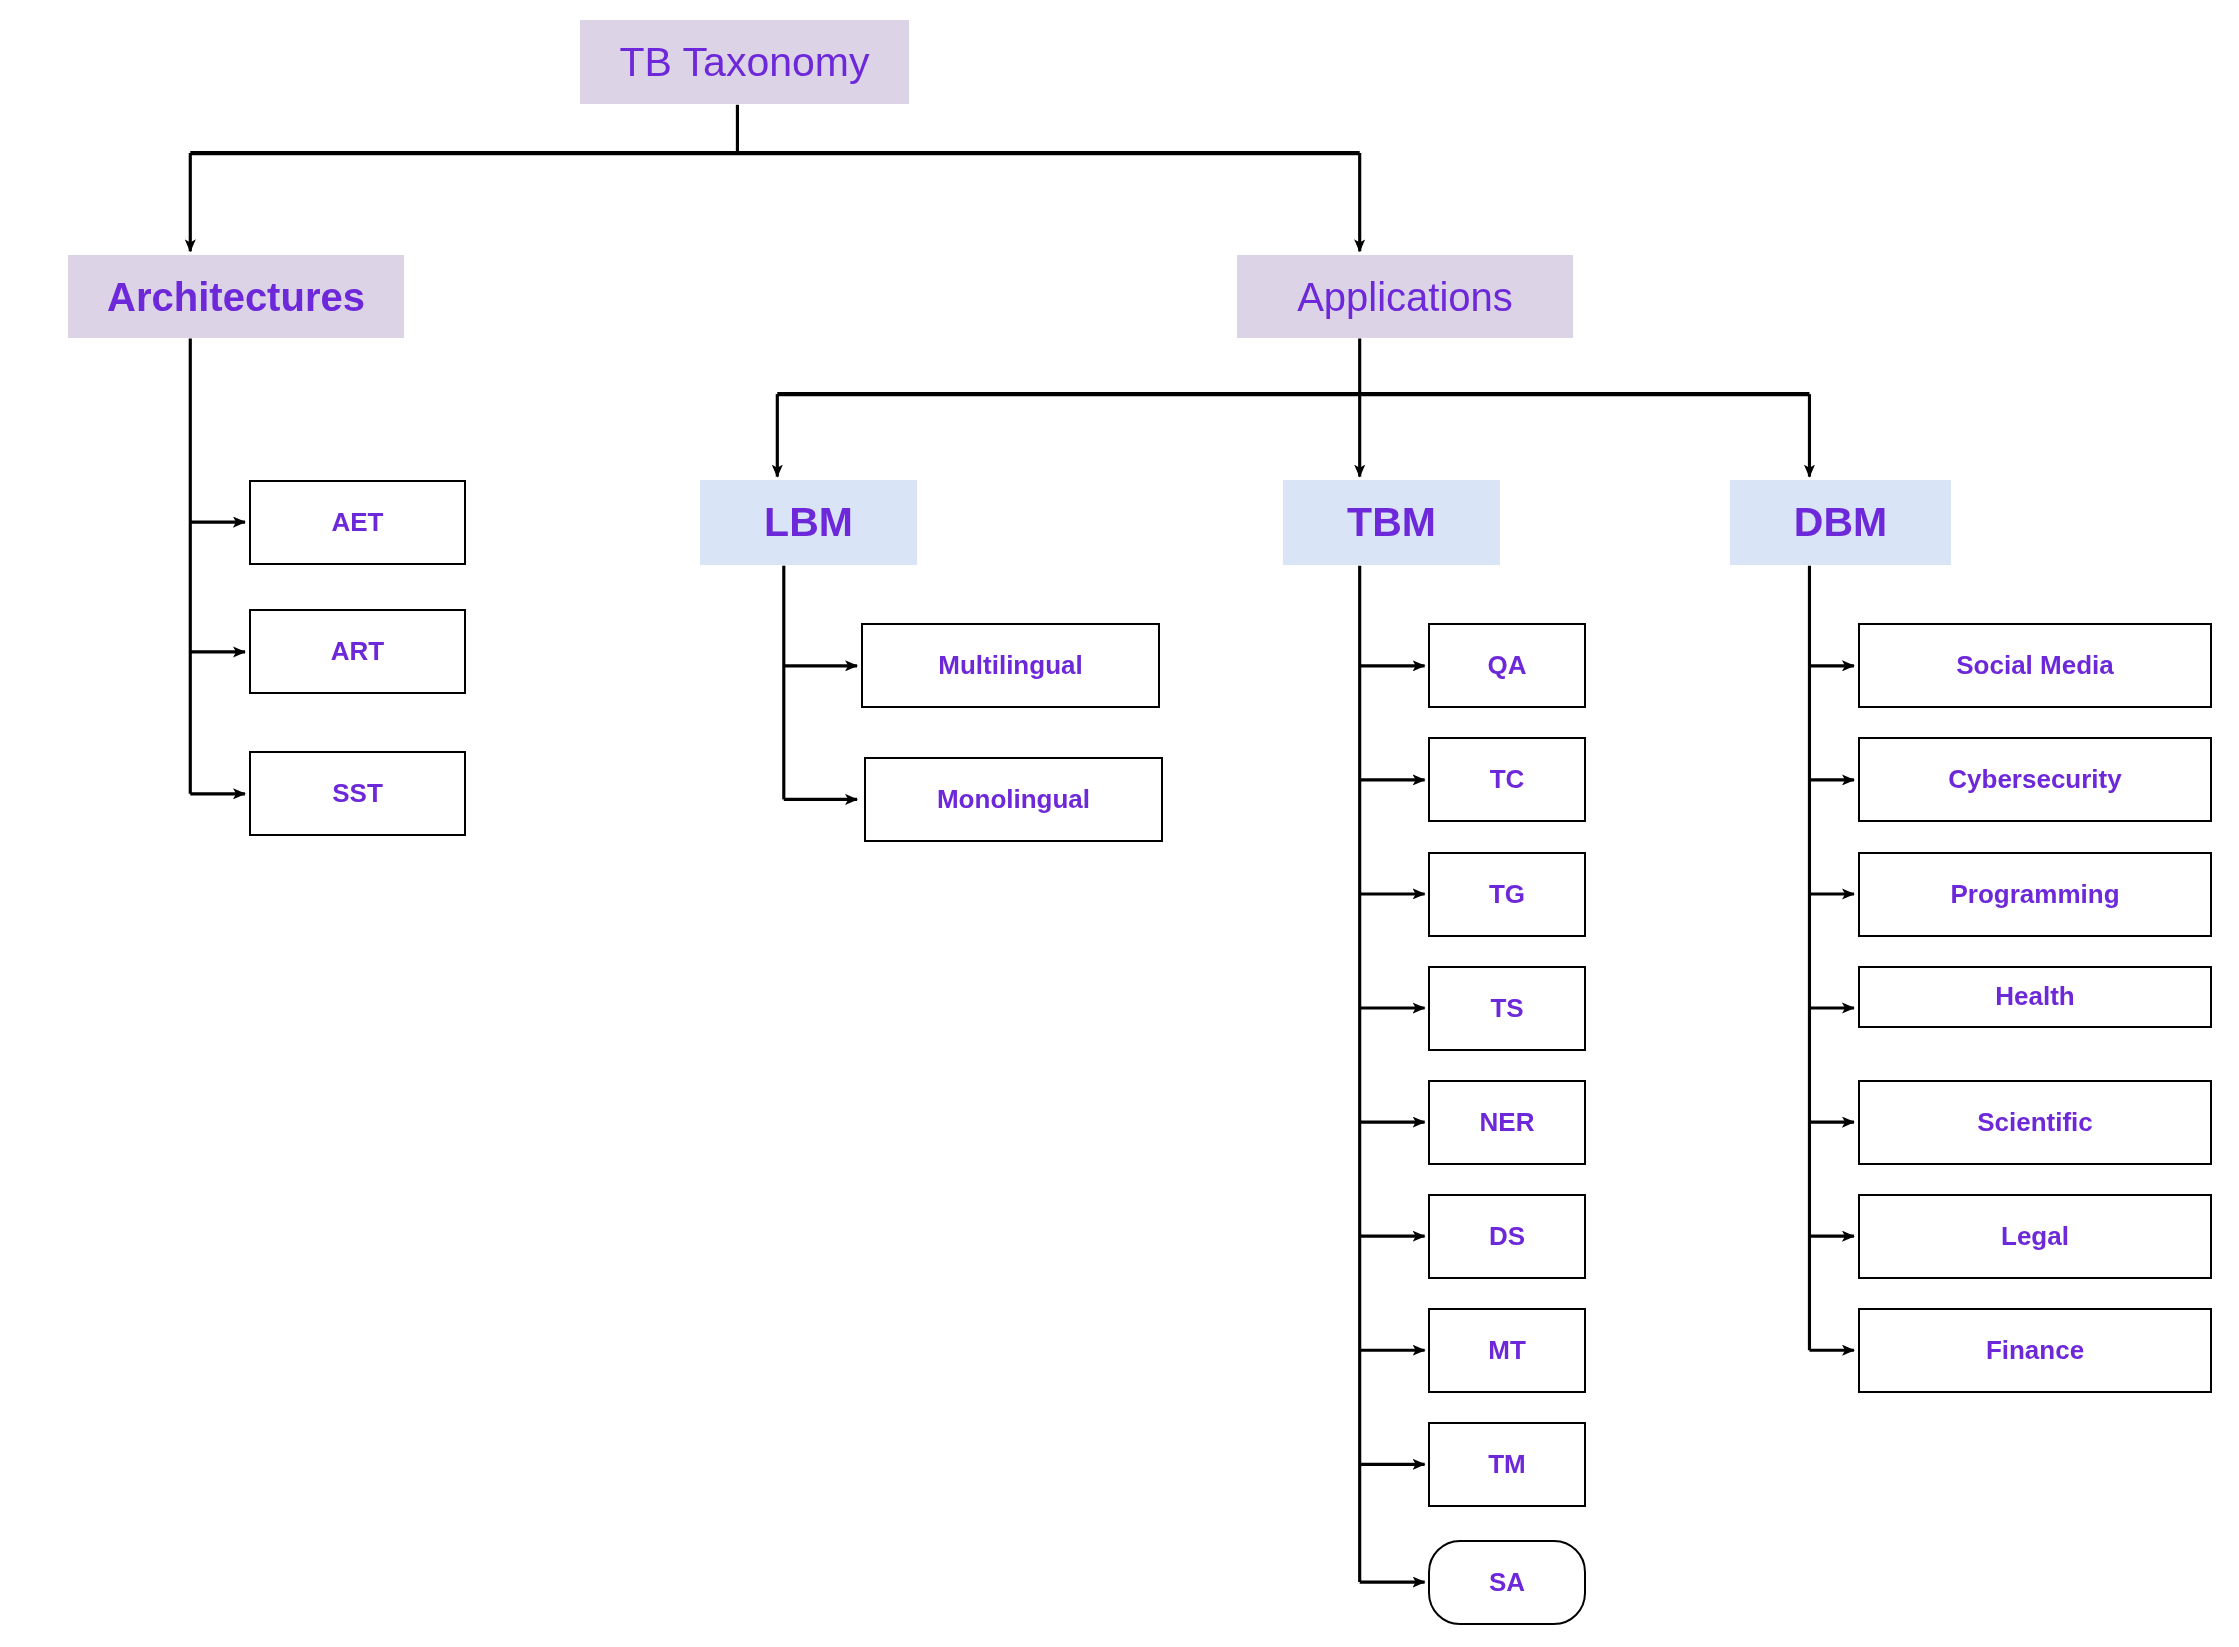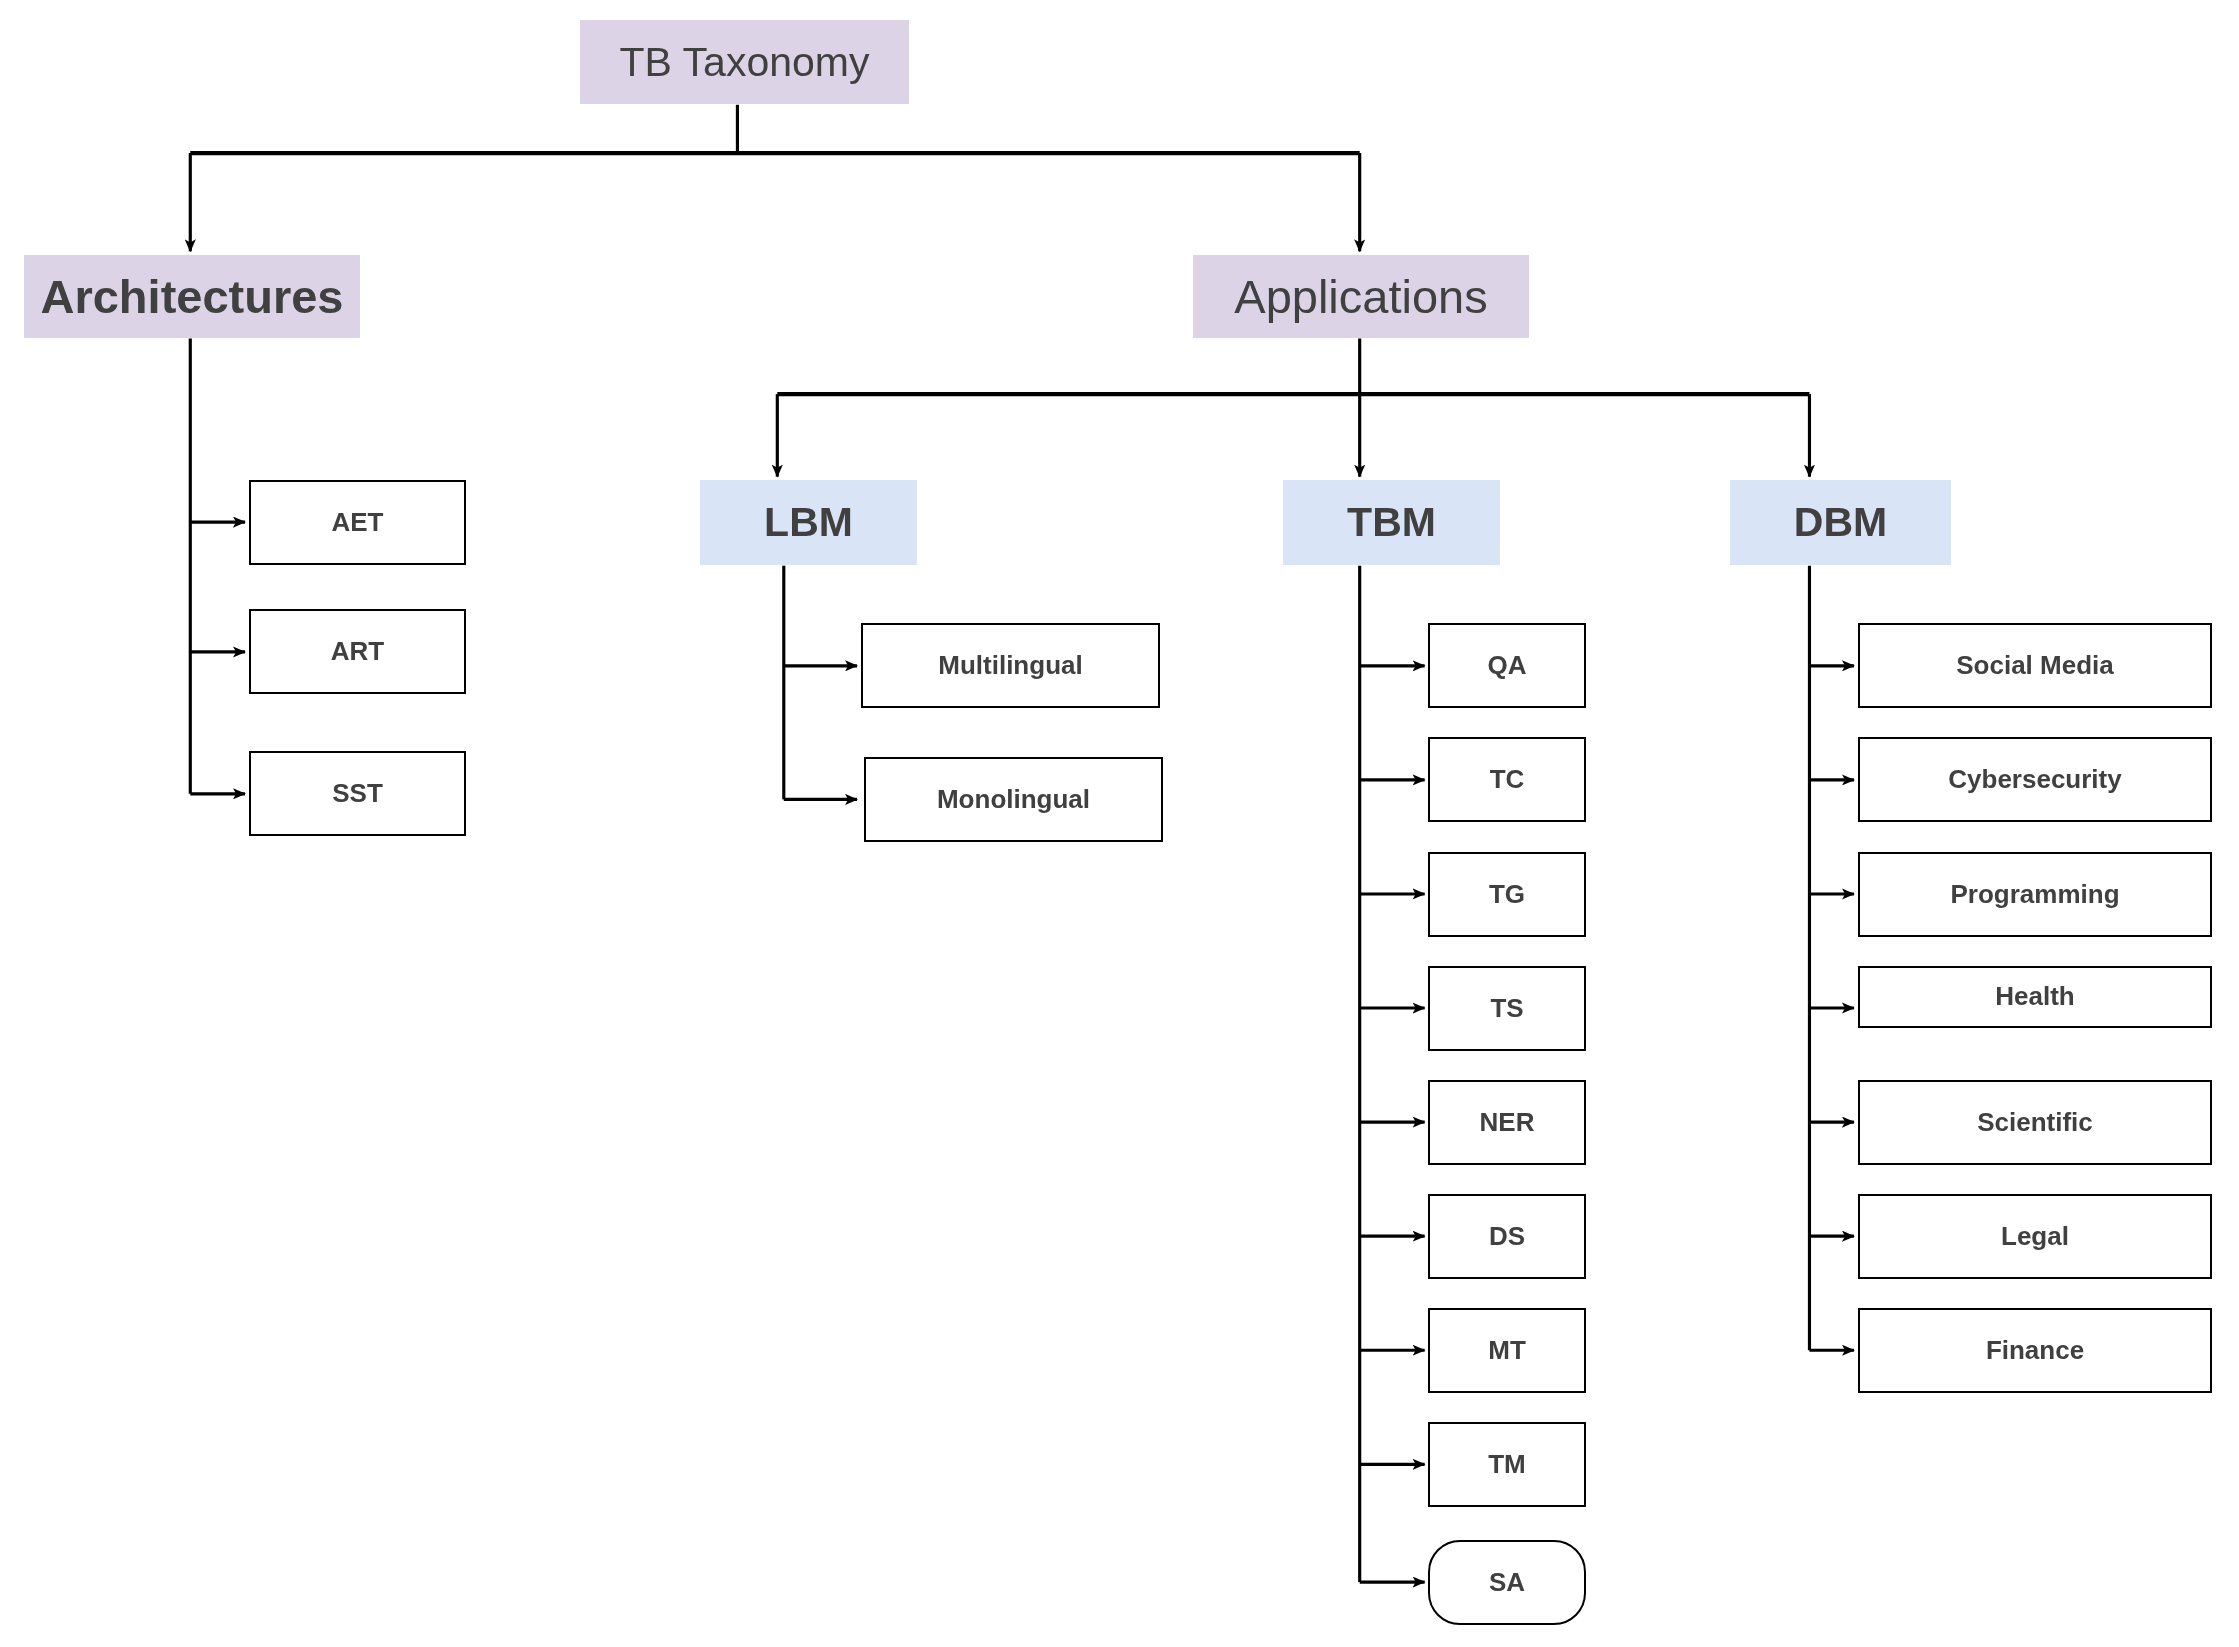--- a/index.html
+++ b/index.html
@@ -25,21 +25,21 @@
     width: 2239px;
     height: 1647px;
     pointer-events: none;
   }
   .node {
     position: absolute;
     box-sizing: border-box;
     display: flex;
     align-items: center;
     justify-content: center;
-    color: #404040;
+    color: #6d28d9;
     line-height: 1.05;
     white-space: nowrap;
   }
   
   .node.tint-purple {
     background: #ddd3e7;
     border: none;
   }
   .node.tint-blue {
     background: #d9e4f6;
@@ -47,21 +47,21 @@
   }
   
   .node.leaf {
     background: #ffffff;
     border: 2.8px solid #000000;
   }
   .w-regular { font-weight: 400; }
   .w-bold    { font-weight: 700; }
 
   .fs-root { font-size: 41px; }
-  .fs-l1   { font-size: 47px; }
+  .fs-l1   { font-size: 40px; margin-left: 44px; }
   .fs-l2   { font-size: 41px; margin-left: 31px; }
   .fs-leaf { font-size: 26px; }
 </style>
 </head>
 <body>
 
 <div id="canvas">
 
   <svg id="edges" viewBox="0 0 2414 1776" width="2239" height="1647" aria-hidden="true">
     <defs>

